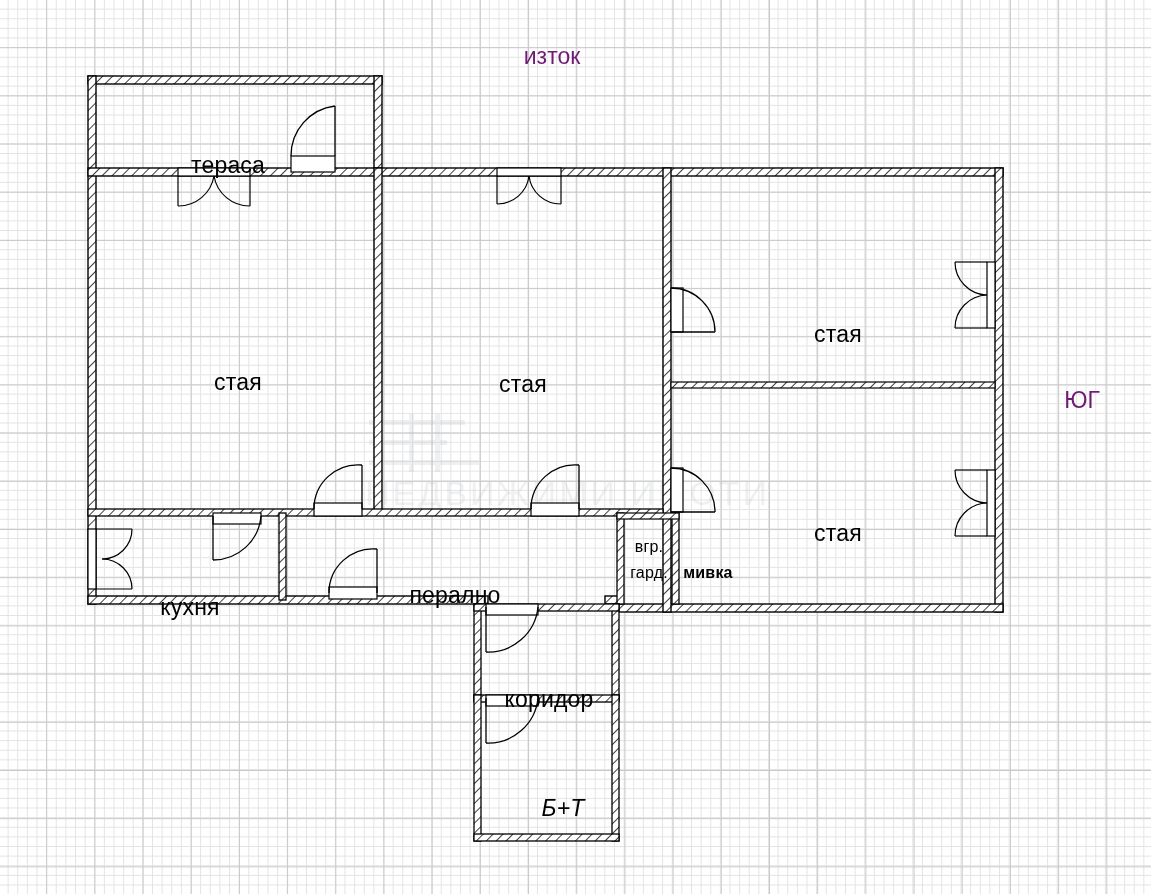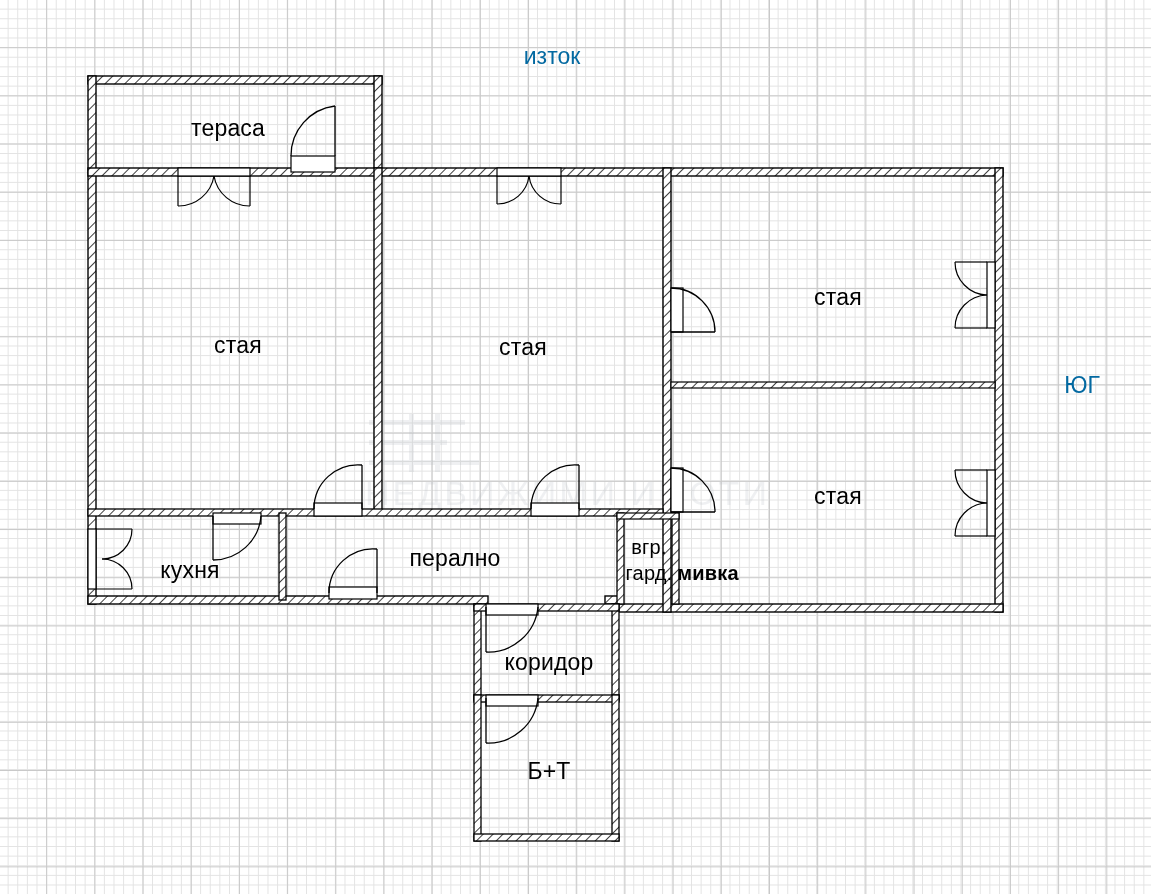--- a/index.html
+++ b/index.html
@@ -38,25 +38,25 @@
     position: absolute;
     left: 0; top: 0;
   }
   .room-label {
     position: absolute;
     color: #000000;
     white-space: nowrap;
     transform: translate(-50%, -50%);
     letter-spacing: 0.2px;
   }
-  .lbl-lg { font-size: 23px; }
-  .lbl-sm { font-size: 20px; }
+  .lbl-lg { font-size: 23px; margin-top: 37px; }
+  .lbl-sm { font-size: 16px; }
   .compass {
     position: absolute;
-    color: #0369a1;
+    color: #701a75;
     font-size: 23px;
     white-space: nowrap;
     transform: translate(-50%, -50%);
   }
   #watermark {
     position: absolute;
     left: 355px;
     top: 382px;
     width: 450px;
     height: 140px;
@@ -271,19 +271,19 @@
   <div class="room-label lbl-lg" style="left:455px; top:558px;">перално</div>
 
   <div class="room-label lbl-sm" style="left:649px; top:547px;">вгр.</div>
 
   <div class="room-label lbl-sm" style="left:649px; top:573px;">гард.</div>
 
   <div class="room-label lbl-sm" style="left:708px; top:573px;font-weight:bold;">мивка</div>
 
   <div class="room-label lbl-lg" style="left:549px; top:662px;">коридор</div>
 
-  <div class="room-label lbl-lg" style="left:549px; top:771px;">Б+Т</div>
+  <div class="room-label lbl-lg" style="left:563px; top:771px;font-style:italic;">Б+Т</div>
 
   <div class="compass" style="left:552px; top:56px;">изток</div>
 
-  <div class="compass" style="left:1082px; top:385px;">ЮГ</div>
+  <div class="compass" style="left:1082px; top:400px;">ЮГ</div>
 
 </div>
 
 </body></html>

